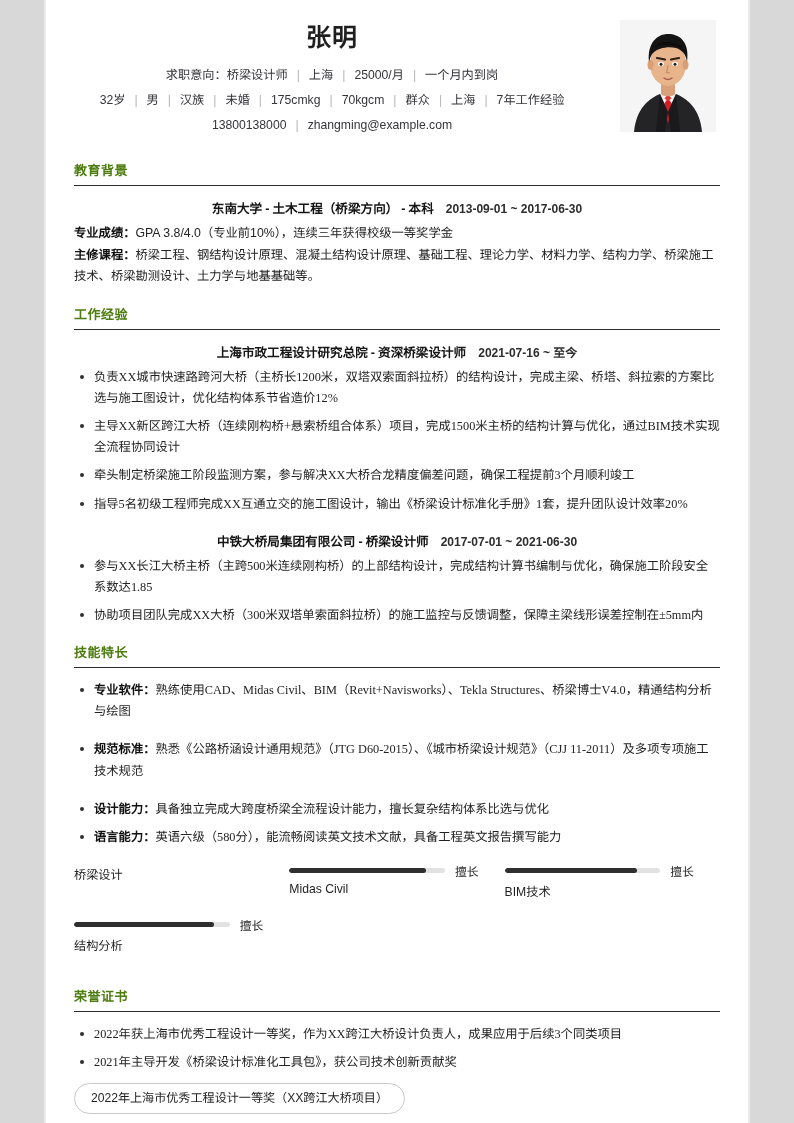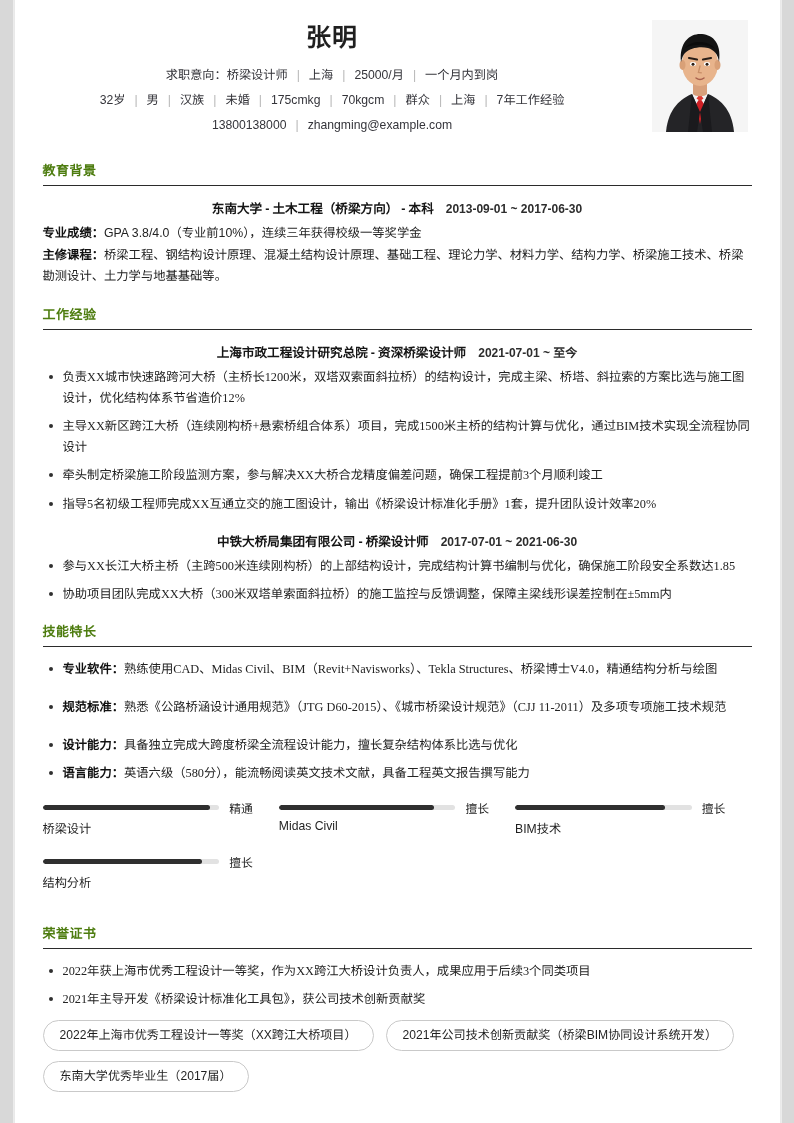--- a/index.html
+++ b/index.html
@@ -6,21 +6,21 @@
   html, body {
     margin: 0;
     padding: 0;
     background: #d8d8d8;
   }
   body {
     font-family: "Liberation Sans", "DejaVu Sans", sans-serif;
   }
   .page {
     position: relative;
-    width: 767px;
+    width: 704px;
     height: 1123px;
     background: #ffffff;
     margin: 0 auto;
     box-sizing: border-box;
     padding: 0 28px;
     overflow: hidden;
     border-left: 1px solid #e9e9e9;
     border-right: 1px solid #e9e9e9;
     box-shadow: 0 0 0 1px #ececec;
   }
@@ -282,21 +282,21 @@
     </div>
   </div>
 
   <div class="section">
     <div class="section-title">工作经验</div>
     <div class="section-rule"></div>
     <div id="experience-list">
         <div class="entry">
           <div class="entry-head">
             <div class="entry-title"><span>上海市政工程设计研究总院</span><span class="sep-dash">-</span><span>资深桥梁设计师</span></div>
-            <div class="entry-date">2021-07-01 ~ 至今</div>
+            <div class="entry-date">2021-07-16 ~ 至今</div>
           </div>
           <ul class="bullets">
             <li>负责XX城市快速路跨河大桥（主桥长1200米，双塔双索面斜拉桥）的结构设计，完成主梁、桥塔、斜拉索的方案比选与施工图设计，优化结构体系节省造价12%</li>
             <li>主导XX新区跨江大桥（连续刚构桥+悬索桥组合体系）项目，完成1500米主桥的结构计算与优化，通过BIM技术实现全流程协同设计</li>
             <li>牵头制定桥梁施工阶段监测方案，参与解决XX大桥合龙精度偏差问题，确保工程提前3个月顺利竣工</li>
             <li>指导5名初级工程师完成XX互通立交的施工图设计，输出《桥梁设计标准化手册》1套，提升团队设计效率20%</li>
           </ul>
         </div>
         <div class="entry">
           <div class="entry-head">
@@ -315,26 +315,20 @@
     <div class="section-title">技能特长</div>
     <div class="section-rule"></div>
     <ul class="bullets skills" id="skills-list">
         <li><span class="b-label">专业软件：</span><span>熟练使用CAD、Midas Civil、BIM（Revit+Navisworks）、Tekla Structures、桥梁博士V4.0，精通结构分析与绘图</span></li>
         <li><span class="b-label">规范标准：</span><span>熟悉《公路桥涵设计通用规范》（JTG D60-2015）、《城市桥梁设计规范》（CJJ 11-2011）及多项专项施工技术规范</span></li>
         <li class="tight"><span class="b-label">设计能力：</span><span>具备独立完成大跨度桥梁全流程设计能力，擅长复杂结构体系比选与优化</span></li>
         <li class="tight"><span class="b-label">语言能力：</span><span>英语六级（580分），能流畅阅读英文技术文献，具备工程英文报告撰写能力</span></li>
       </ul>
     <div class="bars" id="skill-bars">
         <div class="bar-cell">
-          <div class="bar-row">
-            <div class="bar-track">
-              <div class="bar-fill" style="width: 95%;"></div>
-            </div>
-            <div class="bar-level">精通</div>
-          </div>
           <div class="bar-name">桥梁设计</div>
         </div>
         <div class="bar-cell">
           <div class="bar-row">
             <div class="bar-track">
               <div class="bar-fill" style="width: 88%;"></div>
             </div>
             <div class="bar-level">擅长</div>
           </div>
           <div class="bar-name">Midas Civil</div>

